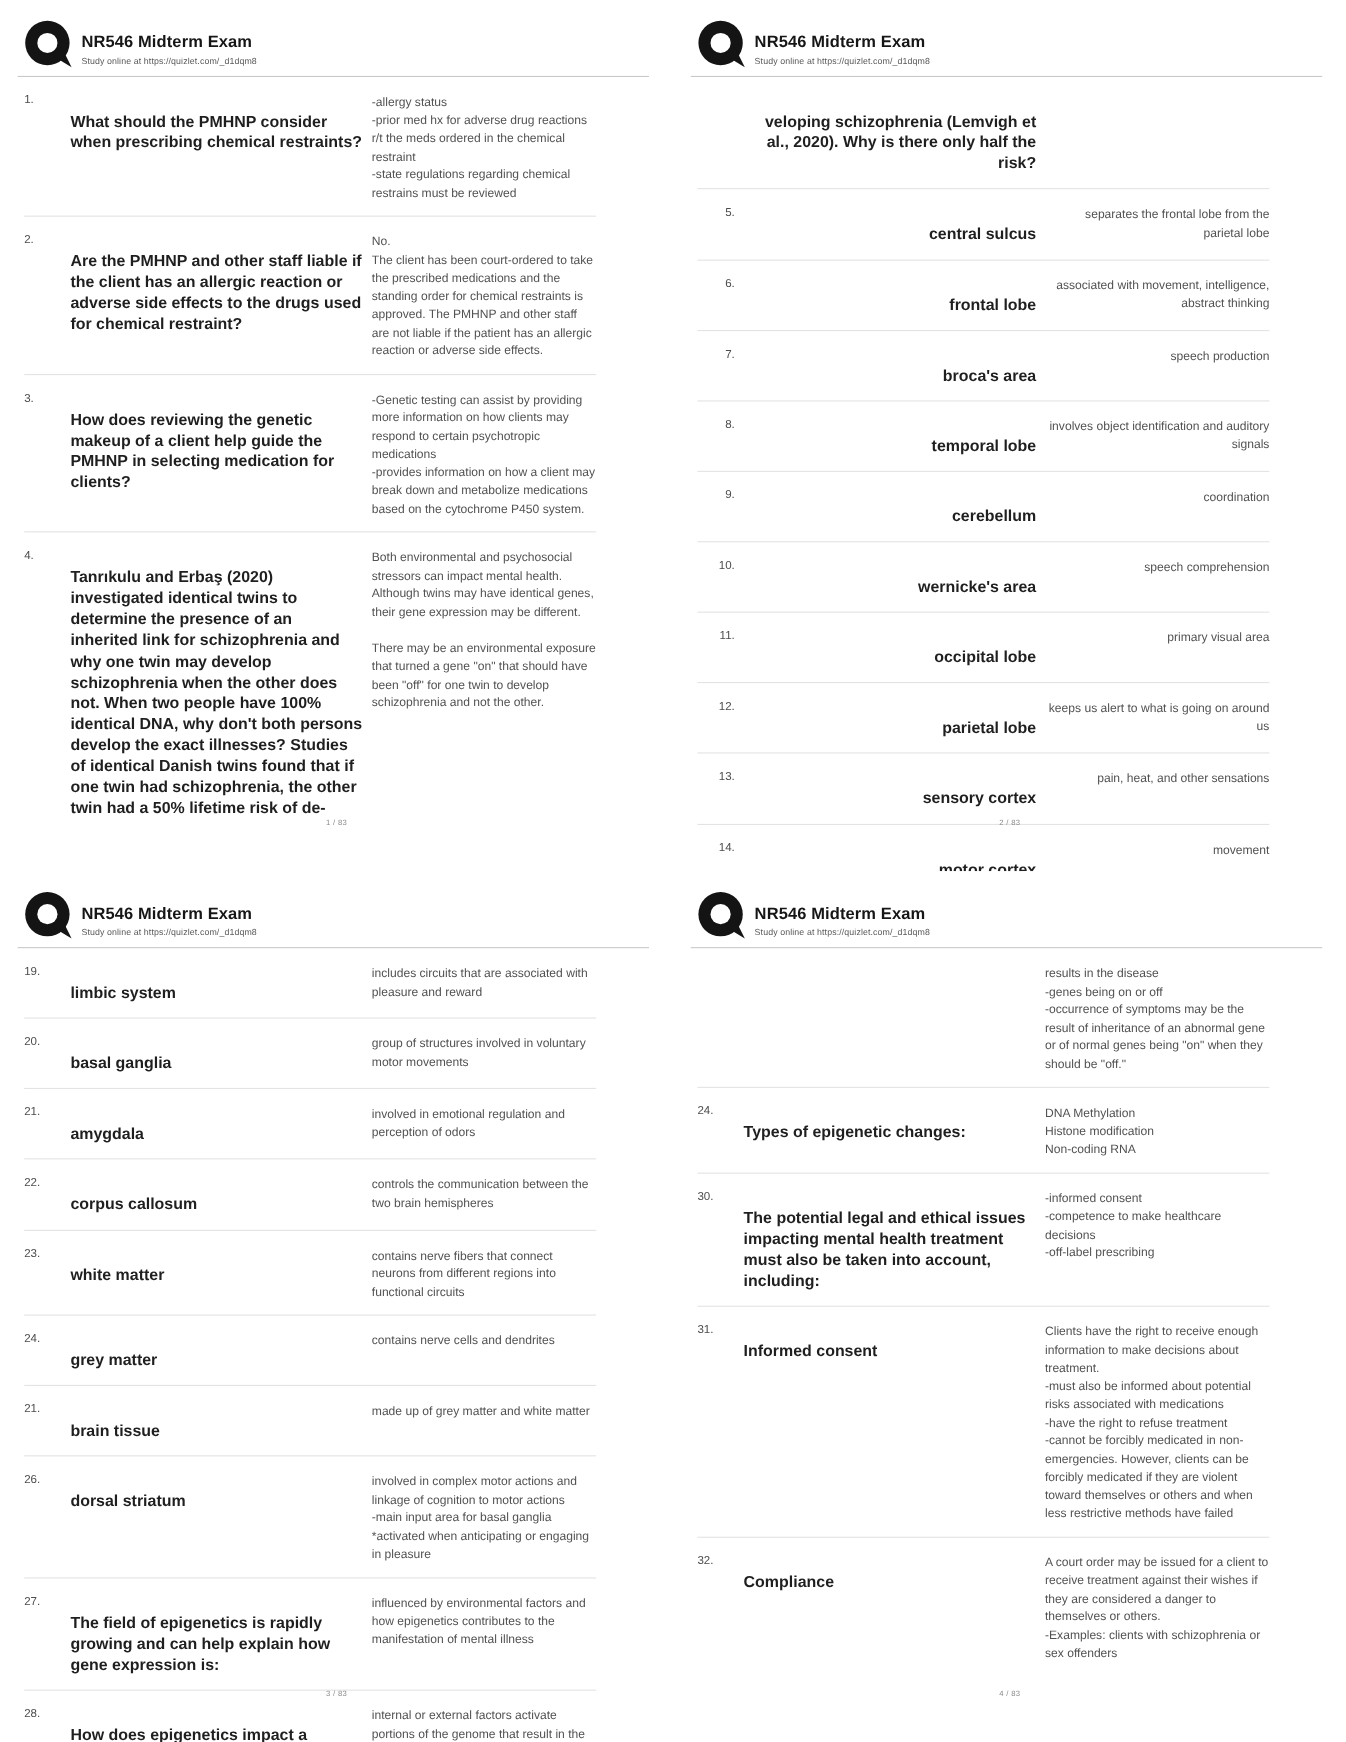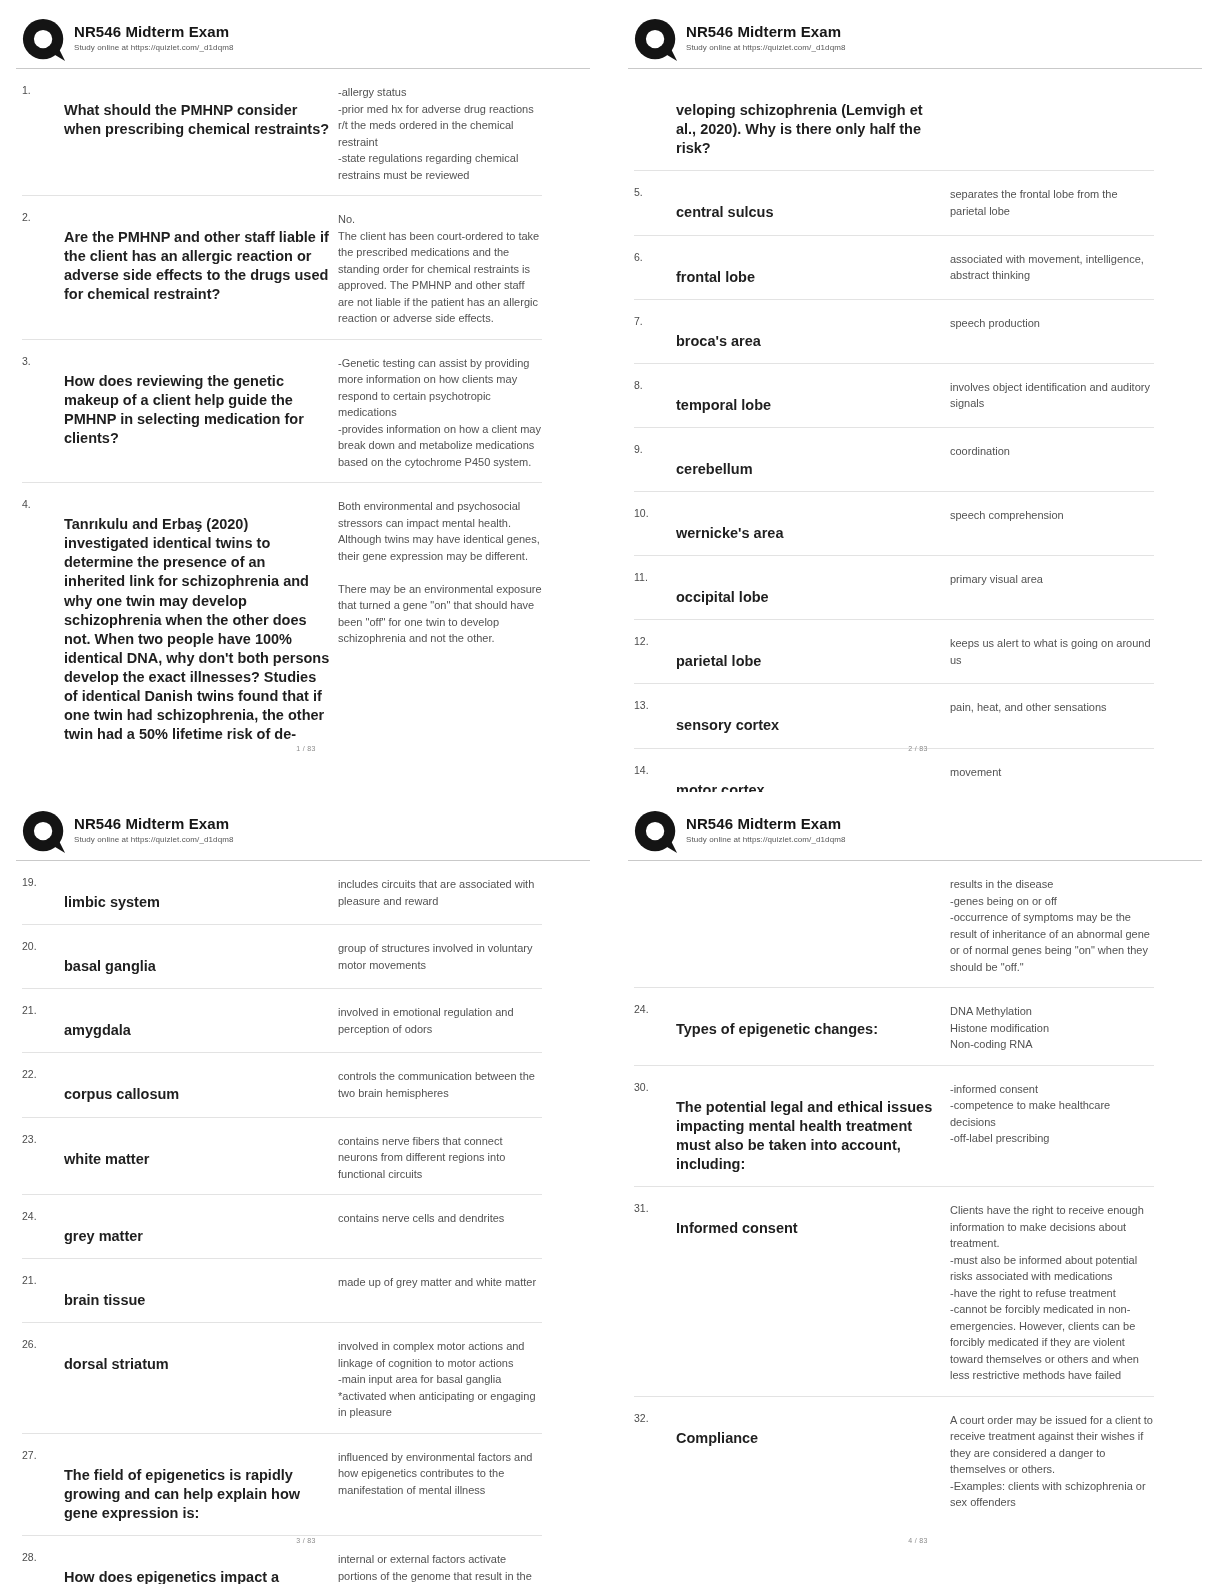--- a/index.html
+++ b/index.html
@@ -17,40 +17,40 @@
   .page {
     position: relative;
     width: 612px; height: 792px;
     box-sizing: border-box;
     padding: 18px 70px 0 22px;
     overflow: hidden;
     background: #ffffff;
   }
   .page-header {
     display: flex;
-    align-items: flex-start;
+    align-items: center;
     gap: 8px;
     min-height: 46px;
   }
   .logo { flex: 0 0 auto; margin-top: 0; }
   .head-text { padding-top: 5px; }
   .page-title {
     font-size: 15px; font-weight: 700; color: #161616;
     line-height: 1.15; letter-spacing: 0.1px;
   }
   .page-subtitle {
     font-size: 8px; color: #585858; margin-top: 3px; letter-spacing: 0.1px;
   }
   .header-hr {
     border-top: 1px solid #c9c9c9;
     margin: 2px -48px 0 -6px;
     height: 0;
   }
   .rows { margin-top: 0; }
-  .rows.closed { border-bottom: 1px solid #e3e3e3; }
+  .rows.closed { border-bottom: 1px solid #e3e3e3; text-align: right; }
   .row {
     display: grid;
     grid-template-columns: 34px 266px 1fr;
     column-gap: 8px;
     padding: 12px 0;
   }
   .row + .row { border-top: 1px solid #e3e3e3; }
   .num {
     font-size: 10.5px; color: #4c4c4c; padding-top: 3px;
   }

